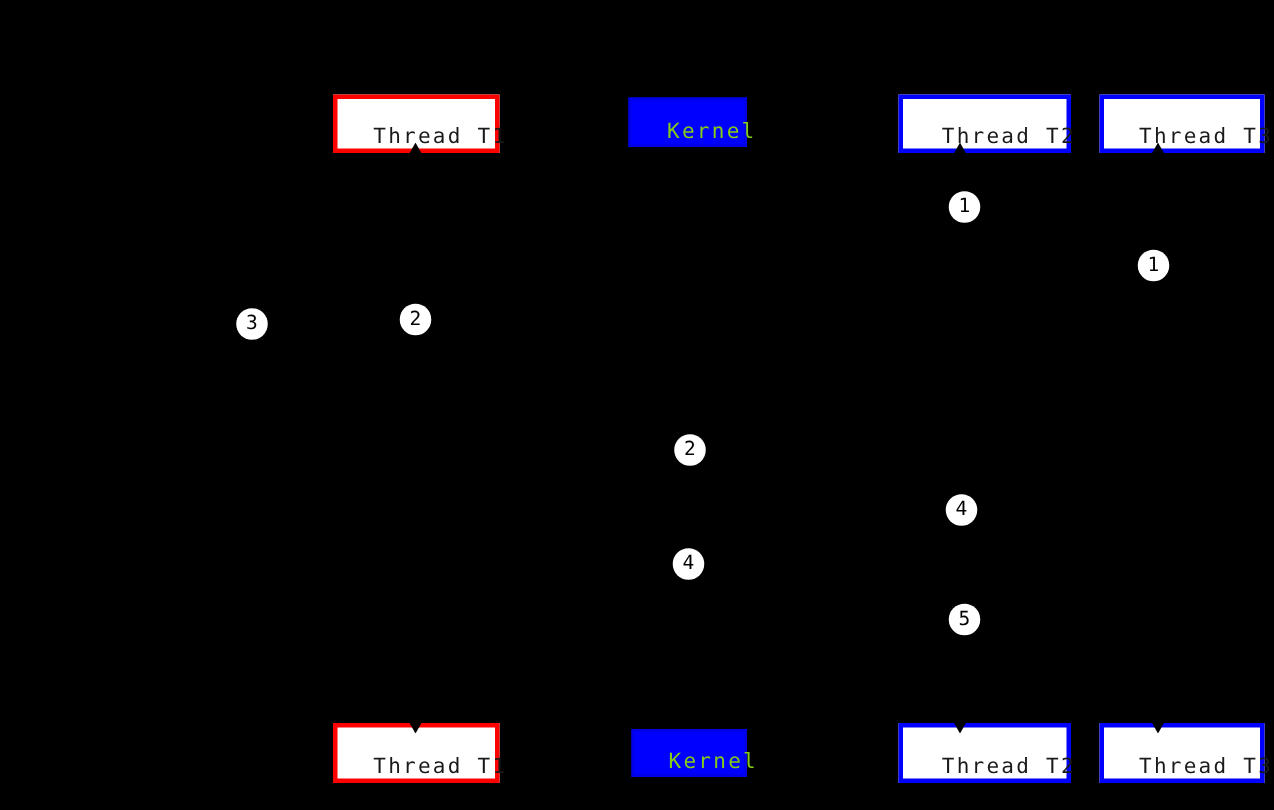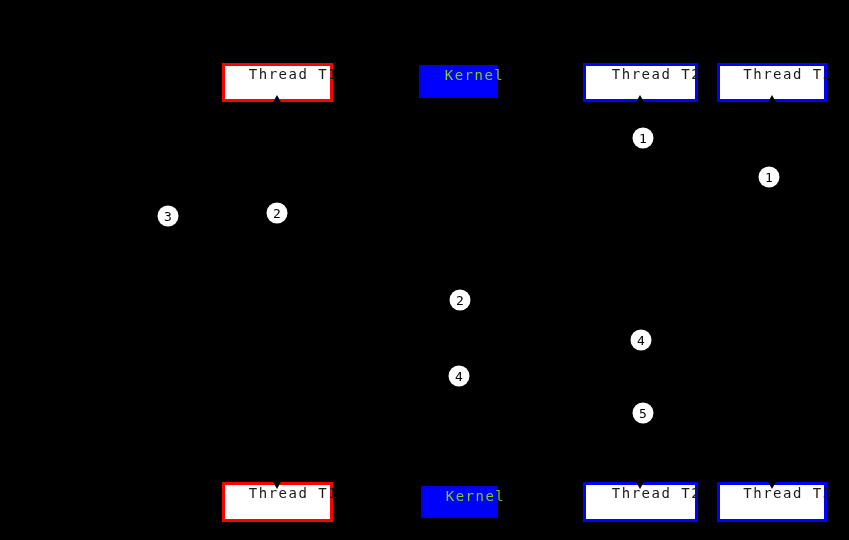--- a/index.html
+++ b/index.html
@@ -8,30 +8,30 @@
     position: relative;
     width: 849px;
     height: 540px;
     background: #000000;
     overflow: hidden;
     font-family: "DejaVu Sans Mono", "Liberation Mono", monospace;
   }
   .pbox {
     position: absolute;
     display: flex;
-    align-items: flex-start;
+    align-items: flex-end;
     justify-content: center;
     font-size: 14px;
     letter-spacing: 1.5px;
     white-space: nowrap;
     padding-left: 32px;
   }
   .pbox.white-fill { background: #ffffff; color: #1a1a1a; }
   .pbox.red-border  { border: 3px solid #ff0000; }
-  .pbox.blue-border { border: 3px solid #0000ff; }
+  .pbox.blue-border { border: 3px solid #0000ff; margin-left: 16px; }
   .pbox.blue-fill   { background: #0000ff; color: #84cc16; border: 2px solid #0000e8; }
   .badge {
     position: absolute;
     width: 21px;
     height: 21px;
     border-radius: 50%;
     background: #ffffff;
     color: #000000;
     display: flex;
     align-items: center;

